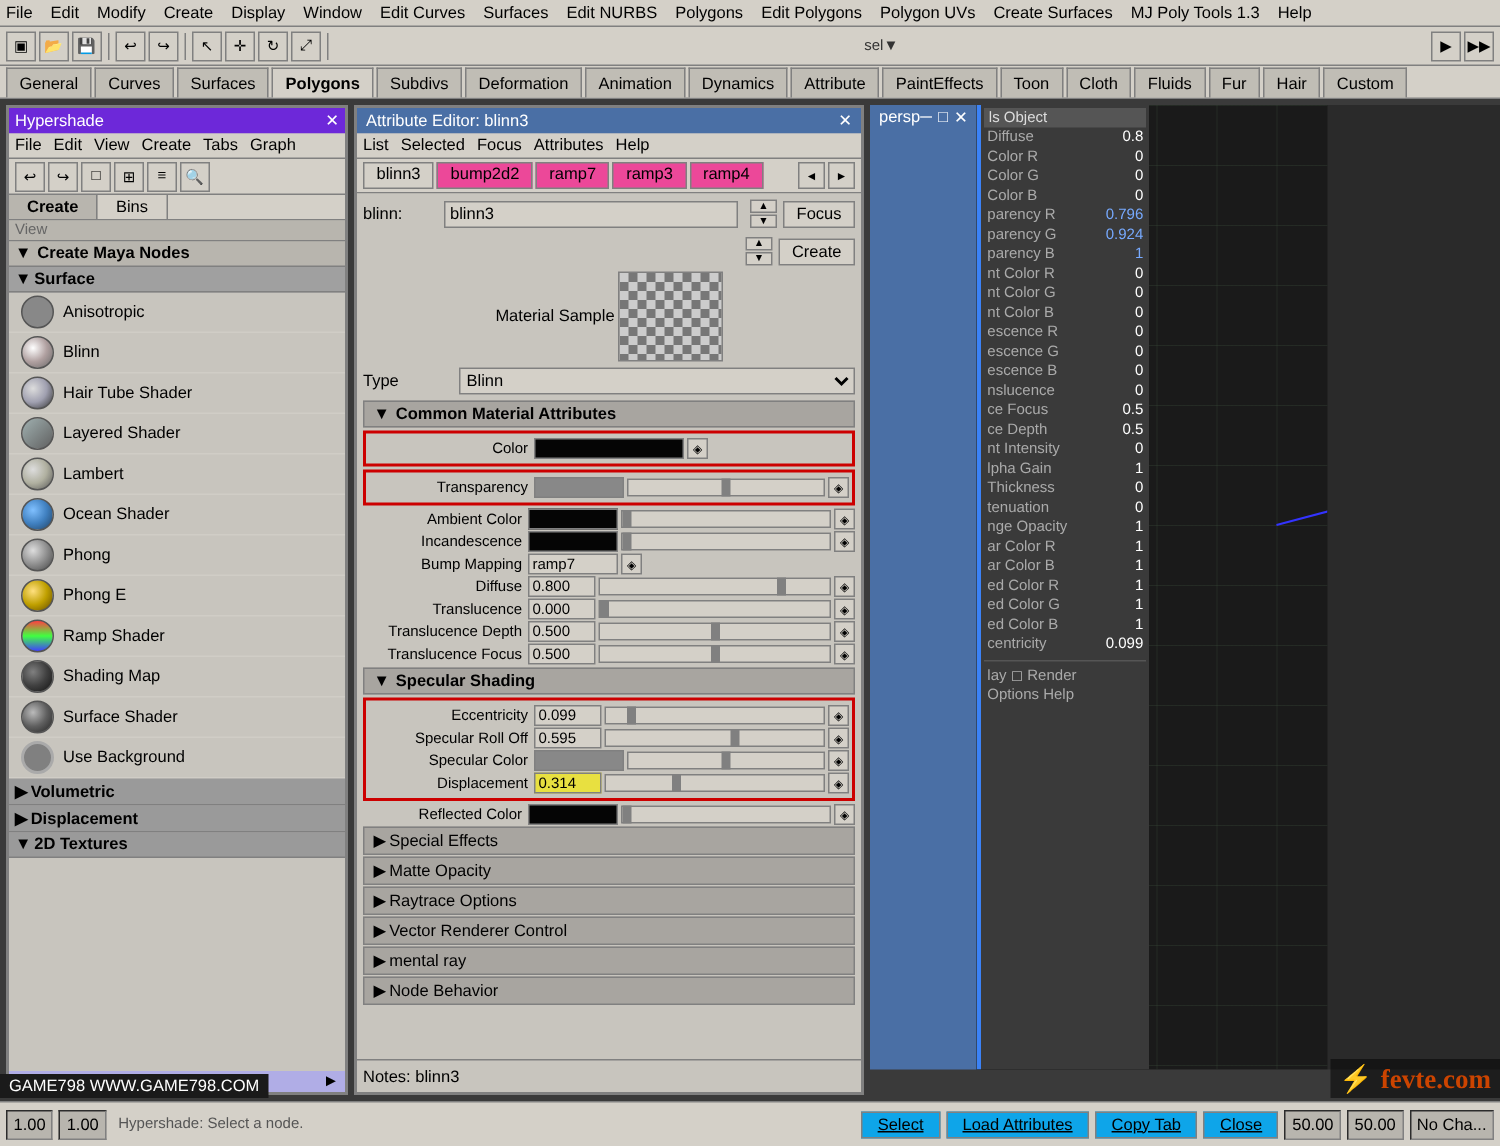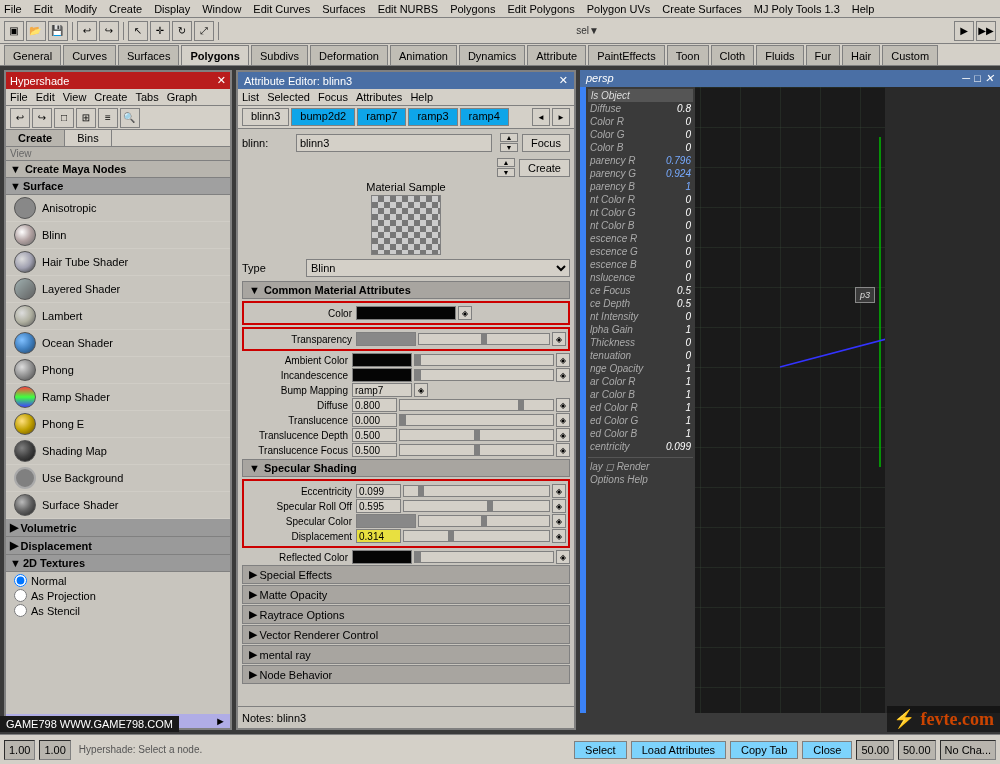--- a/index.html
+++ b/index.html
@@ -17,38 +17,38 @@
     
     #tabs-row { background: #d4d0c8; height: 22px; display: flex; align-items: flex-end; padding: 0 4px; border-bottom: 1px solid #808080; }
     .tab { padding: 2px 8px; font-size: 11px; background: #c0bdb5; border: 1px solid #808080; border-bottom: none; cursor: pointer; margin-right: 2px; height: 20px; display: flex; align-items: center; }
     .tab.active { background: #d4d0c8; font-weight: bold; }
 
     
     #main-area { display: flex; height: calc(764px - 18px - 26px - 22px - 20px - 30px); }
 
     
     #hypershade-panel { width: 228px; background: #c8c5be; border-right: 2px solid #808080; border: 2px solid #808080; margin: 4px 0 4px 4px; display: flex; flex-direction: column; }
-    #hypershade-title { background: #b91c1c; color: white; padding: 2px 4px; font-size: 11px; display: flex; align-items: center; justify-content: space-between; }
+    #hypershade-title { background: #6d28d9; color: white; padding: 2px 4px; font-size: 11px; display: flex; align-items: center; justify-content: space-between; }
     #hypershade-menubar { background: #d4d0c8; display: flex; gap: 8px; padding: 2px 4px; font-size: 11px; border-bottom: 1px solid #808080; }
     #hypershade-toolbar { background: #d4d0c8; display: flex; align-items: center; gap: 2px; padding: 2px 4px; border-bottom: 1px solid #808080; height: 24px; }
     #hypershade-tabs { display: flex; background: #d4d0c8; border-bottom: 1px solid #808080; }
     .hs-tab { padding: 2px 12px; font-size: 11px; cursor: pointer; border-right: 1px solid #808080; }
     .hs-tab.active { background: #b8b5ae; font-weight: bold; }
     #create-maya-nodes-header { background: #b8b5ae; padding: 2px 4px; font-size: 11px; font-weight: bold; display: flex; align-items: center; gap: 4px; border-bottom: 1px solid #808080; }
     #nodes-list { flex: 1; overflow-y: auto; background: #c8c5be; }
     .nodes-section-header { background: #a0a0a0; padding: 2px 4px; font-size: 11px; font-weight: bold; display: flex; align-items: center; gap: 2px; cursor: pointer; border-bottom: 1px solid #808080; }
     .node-item { display: flex; align-items: center; padding: 2px 4px 2px 8px; gap: 6px; cursor: pointer; font-size: 11px; border-bottom: 1px solid #d0cdc6; }
     .node-icon { width: 22px; height: 22px; border-radius: 50%; display: flex; align-items: center; justify-content: center; flex-shrink: 0; font-size: 8px; }
 
     
     #attr-editor { width: 340px; background: #c8c5be; border: 2px solid #808080; margin: 4px 0 4px 4px; display: flex; flex-direction: column; position: relative; z-index: 10; }
     #attr-title { background: #4a6fa5; color: white; padding: 2px 6px; font-size: 11px; display: flex; align-items: center; justify-content: space-between; }
     #attr-menubar { background: #d4d0c8; display: flex; gap: 8px; padding: 2px 4px; font-size: 11px; border-bottom: 1px solid #808080; }
     #attr-tabs-row { background: #d4d0c8; display: flex; padding: 2px 4px; gap: 2px; border-bottom: 1px solid #808080; }
-    .attr-tab { padding: 1px 8px; font-size: 11px; background: #0ea5e9; border: 1px solid #808080; cursor: pointer; }
+    .attr-tab { padding: 1px 8px; font-size: 11px; background: #ec4899; border: 1px solid #808080; cursor: pointer; }
     .attr-tab.active { background: #d4d0c8; }
     #attr-content { flex: 1; overflow-y: auto; padding: 4px; background: #c8c5be; }
 
     
     .focus-row { display: flex; align-items: center; gap: 4px; margin-bottom: 6px; }
     .focus-row label { font-size: 11px; width: 50px; }
     .focus-row input { flex: 1; height: 18px; font-size: 11px; border: 1px solid #808080; background: #d4d0c8; padding: 1px 3px; }
     .focus-btn { padding: 2px 8px; font-size: 11px; background: #d4d0c8; border: 1px solid #808080; cursor: pointer; }
 
     
@@ -71,30 +71,30 @@
     .attr-slider { flex: 1; height: 12px; -webkit-appearance: none; background: #d4d0c8; border: 1px solid #808080; }
     .attr-slider::-webkit-slider-thumb { -webkit-appearance: none; width: 6px; height: 12px; background: #808080; }
     .attr-icon-btn { width: 14px; height: 14px; background: #d4d0c8; border: 1px solid #808080; cursor: pointer; display: flex; align-items: center; justify-content: center; font-size: 8px; flex-shrink: 0; }
 
     
     .color-black { background: #050505 !important; }
 
     
     #right-area { flex: 1; display: flex; flex-direction: column; }
     #viewport-area { flex: 1; background: #2a2a2a; position: relative; overflow: hidden; }
-    #properties-panel { width: 115px; background: #3a3a3a; color: #ddd; font-size: 10px; overflow-y: auto; padding: 2px; position: absolute; right: 0; top: 0; bottom: 0; border-left: 6px solid #3b82f6; }
+    #properties-panel { width: 115px; background: #3a3a3a; color: #ddd; font-size: 10px; overflow-y: auto; padding: 2px; position: absolute; right: 0; top: 0; bottom: 0; border-left: 3px solid #3b82f6; }
     .prop-row { display: flex; justify-content: space-between; padding: 1px 2px; font-size: 10px; }
     .prop-label { color: #aaa; }
     .prop-value { color: #fff; }
     .prop-value.highlight { color: #7af; }
 
     
     #statusbar { height: 30px; background: #d4d0c8; border-top: 1px solid #808080; display: flex; align-items: center; gap: 4px; padding: 0 4px; }
     .status-field { background: #b8b5ae; border: 1px inset #808080; height: 20px; padding: 0 4px; display: flex; align-items: center; font-size: 11px; }
-    .status-btn { padding: 2px 10px; font-size: 11px; background: #7dd3fc; border: 1px solid #808080; cursor: pointer; }
+    .status-btn { padding: 2px 10px; font-size: 11px; background: #0ea5e9; border: 1px solid #808080; cursor: pointer; text-decoration: underline; }
 
     
     #viewport3d { position: absolute; left: 0; top: 0; right: 115px; bottom: 0; background: #1a1a1a; overflow: hidden; }
     .viewport-grid { position: absolute; inset: 0; background-image: linear-gradient(rgba(60,80,60,0.3) 1px, transparent 1px), linear-gradient(90deg, rgba(60,80,60,0.3) 1px, transparent 1px); background-size: 40px 40px; }
 
     
     #hs-scroll { height: 14px; background: #b0ade6; display: flex; align-items: center; justify-content: space-between; padding: 0 4px; }
 
     
     #notes-area { background: #c8c5be; padding: 2px 4px; font-size: 11px; border-top: 1px solid #808080; height: 22px; display: flex; align-items: center; }
@@ -218,55 +218,50 @@
       </div>
       <div class="node-item">
         <div class="node-icon" style="background:radial-gradient(circle at 35% 35%, #80c0ff, #4080c0, #204060);border:1px solid #555;"></div>
         <span>Ocean Shader</span>
       </div>
       <div class="node-item">
         <div class="node-icon" style="background:radial-gradient(circle at 35% 35%, #ddd, #909090, #444);border:1px solid #555;"></div>
         <span>Phong</span>
       </div>
       <div class="node-item">
+        <div class="node-icon" style="background:radial-gradient(circle at 35% 35%, #ffe080, #c0a000, #604800);border:1px solid #555;"></div>
+        <span>Phong E</span>
+      </div>
+      <div class="node-item">
         <div class="node-icon" style="background:linear-gradient(to bottom, #ff4040, #40ff40, #4040ff);border:1px solid #555;"></div>
         <span>Ramp Shader</span>
       </div>
       <div class="node-item">
-        <div class="node-icon" style="background:radial-gradient(circle at 35% 35%, #ffe080, #c0a000, #604800);border:1px solid #555;"></div>
-        <span>Phong E</span>
-      </div>
-      <div class="node-item">
         <div class="node-icon" style="background:radial-gradient(circle at 35% 35%, #808080, #404040, #111);border:1px solid #555;"></div>
         <span>Shading Map</span>
       </div>
       <div class="node-item">
+        <div class="node-icon" style="background:radial-gradient(circle at 35% 35%, #bbb, #606060, #222);border:1px solid #555;"></div>
+        <span>Surface Shader</span>
+      </div>
+      <div class="node-item">
         <div class="node-icon" style="background:#808080;border:2px solid #aaa;border-radius:50%;"></div>
         <span>Use Background</span>
-      </div>
-      <div class="node-item">
-        <div class="node-icon" style="background:radial-gradient(circle at 35% 35%, #bbb, #606060, #222);border:1px solid #555;"></div>
-        <span>Surface Shader</span>
       </div>
       <div class="nodes-section-header" style="background:#9a9a9a;">
         <span>▶</span>
         <span>Volumetric</span>
       </div>
       <div class="nodes-section-header" style="background:#9a9a9a;">
         <span>▶</span>
         <span>Displacement</span>
       </div>
       <div class="nodes-section-header" style="background:#9a9a9a;">
         <span>▼</span>
         <span>2D Textures</span>
-      </div>
-      <div style="padding:2px 8px; background:#c8c5be; display:flex; flex-direction:column; gap:2px;">
-        <label style="font-size:11px;display:flex;align-items:center;gap:4px;"><input type="radio" name="texmode" checked="" style=""> Normal</label>
-        <label style="font-size:11px;display:flex;align-items:center;gap:4px;"><input type="radio" name="texmode" style=""> As Projection</label>
-        <label style="font-size:11px;display:flex;align-items:center;gap:4px;"><input type="radio" name="texmode" style=""> As Stencil</label>
       </div>
     </div>
     <div id="hs-scroll">
       <span>◄</span>
       <span>►</span>
     </div>
   </div>
 
   <div id="attr-editor">
     <div id="attr-title">
@@ -304,21 +299,21 @@
       <div style="display:flex;align-items:center;gap:4px;margin-bottom:4px;">
         <div style="flex:1"></div>
         <div style="display:flex;flex-direction:column;gap:1px;">
           <button class="attr-icon-btn" style="width:18px;height:9px;font-size:7px;">▲</button>
           <button class="attr-icon-btn" style="width:18px;height:9px;font-size:7px;">▼</button>
         </div>
         <button class="focus-btn">Create</button>
       </div>
 
       <div class="material-sample-row">
-        <div style="display:flex;flex-direction:column;align-items:center;gap:2px;">
+        <div style="display:flex;flex-direction:row;align-items:center;gap:2px;">
           <span style="font-size:11px;">Material Sample</span>
           <div class="material-sample" style="width:70px;height:60px;background:repeating-conic-gradient(#777 0% 25%, #ccc 0% 50%) 0 0 / 12px 12px;border:1px solid #808080;"></div>
         </div>
       </div>
 
       <div class="type-row">
         <label>Type</label>
         <select class="type-select">
           <option>Blinn</option>
         </select>
@@ -488,21 +483,21 @@
       <div style="display:flex;align-items:center;gap:2px;margin:1px 0;background:#a8a5a0;padding:2px 6px;border:1px solid #808080;cursor:pointer;">
         <span>▶</span>
         <span>Node Behavior</span>
       </div>
     </div>
     <div id="notes-area">
       <span>Notes: blinn3</span>
     </div>
   </div>
 
-  <div id="right-area" style="flex:1;display:flex;flex-direction:column;margin:4px 0 21px 4px;font-style:italic;">
+  <div id="right-area" style="flex:1;display:flex;flex-direction:row;margin:4px 0 21px 4px;">
 
     <div style="background:#4a6fa5;color:white;padding:2px 6px;font-size:11px;display:flex;justify-content:space-between;">
       <span>persp</span>
       <div style="display:flex;gap:4px;">
         <span style="cursor:pointer;">─</span>
         <span style="cursor:pointer;">□</span>
         <span style="cursor:pointer;">✕</span>
       </div>
     </div>
     <div id="viewport-area" style="flex:1;position:relative;display:flex;">

